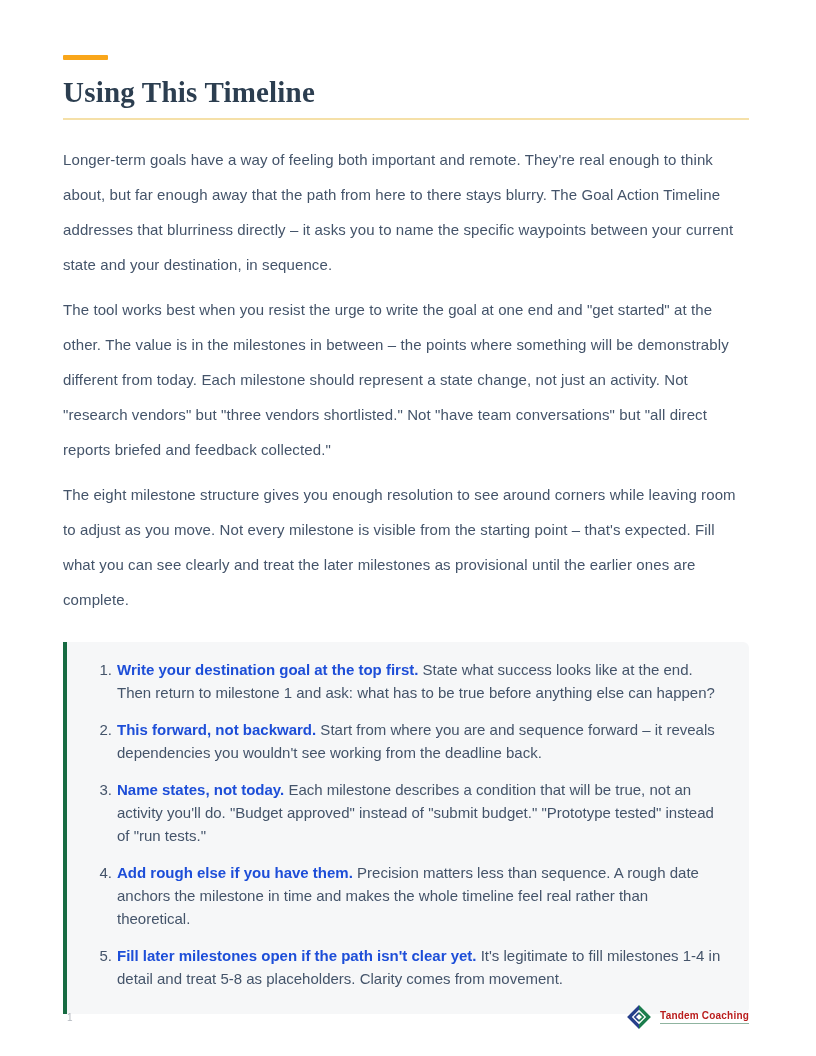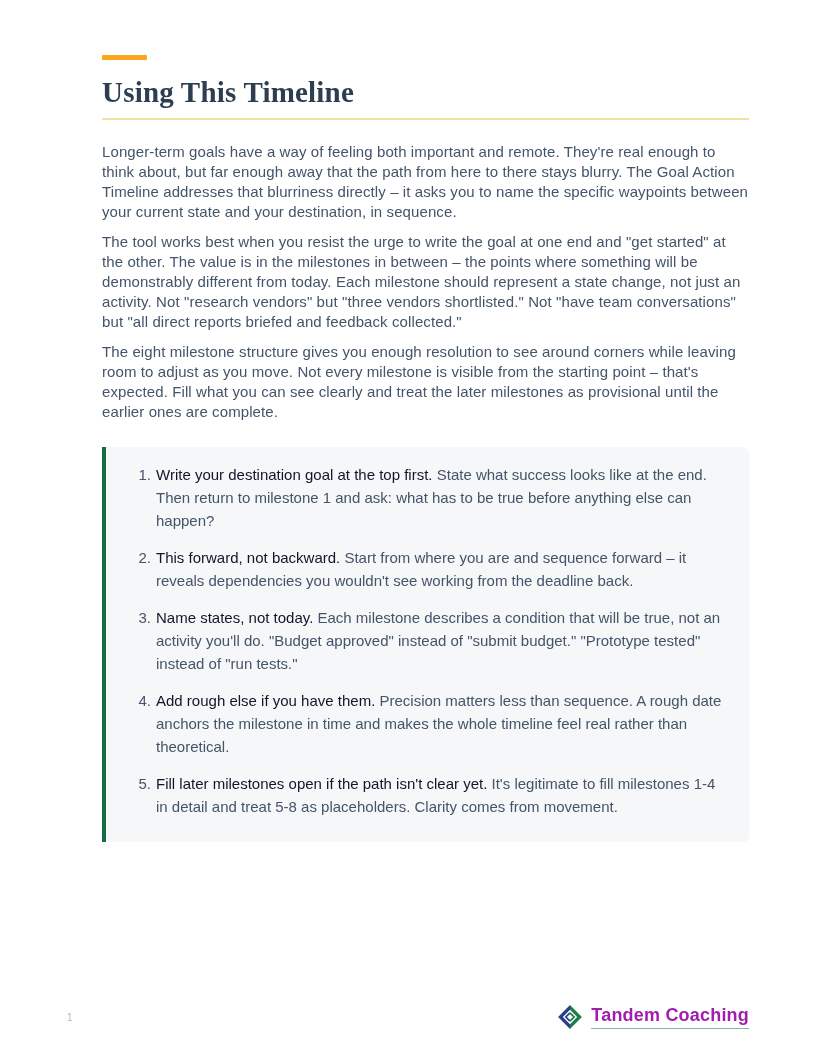--- a/index.html
+++ b/index.html
@@ -6,21 +6,21 @@
   html, body { background: #ffffff; }
   body {
     width: 816px;
     height: 1056px;
     position: relative;
     font-family: "Liberation Sans", sans-serif;
     color: #44546a;
     overflow: hidden;
   }
   .content {
-    padding: 55px 67px 0 102px;
+    padding: 55px 67px 0 63px;
   }
   .accent-bar {
     width: 45px;
     height: 5px;
     background: #f9a61a;
     border-radius: 1px;
   }
   h1.page-title {
     margin-top: 16px;
     font-family: "Liberation Serif", "DejaVu Serif", serif;
@@ -31,21 +31,21 @@
     letter-spacing: 0.2px;
   }
   .title-rule {
     border: none;
     border-top: 2px solid #f5e0a8;
     margin-top: 9px;
     margin-bottom: 22px;
   }
   p.body-par {
     font-size: 15px;
-    line-height: 20px;
+    line-height: 35px;
     color: #44546a;
     margin-bottom: 10px;
     letter-spacing: 0.1px;
   }
   .callout {
     margin-top: 25px;
     background: #f6f7f8;
     border-left: 4px solid #176b42;
     border-radius: 0 6px 6px 0;
     padding: 16px 26px 24px 20px;
@@ -69,45 +69,45 @@
     padding-left: 10px;
   }
   ol.callout-list li:last-child { margin-bottom: 0; }
   ol.callout-list .num {
     flex: 0 0 auto;
     min-width: 15px;
     text-align: right;
     margin-right: 5px;
   }
   ol.callout-list li strong {
-    font-weight: 400;
-    color: #0f172a;
+    font-weight: 700;
+    color: #1d4ed8;
   }
   .footer {
     position: absolute;
     left: 67px;
     right: 67px;
     bottom: 26px;
     display: flex;
     align-items: center;
     justify-content: space-between;
   }
   .page-num {
     font-size: 10px;
     color: #b3b8bf;
   }
   .brand {
     display: flex;
     align-items: center;
     gap: 8px;
   }
   .brand-name {
-    font-size: 18px;
+    font-size: 10px;
     font-weight: 700;
-    color: #a21caf;
+    color: #b91c1c;
     letter-spacing: 0.2px;
     border-bottom: 1.5px solid #8fb4a0;
     padding-bottom: 2px;
   }
   .logo-icon { display: block; }
 </style>
 </head>
 <body>
 
 <div class="content">

